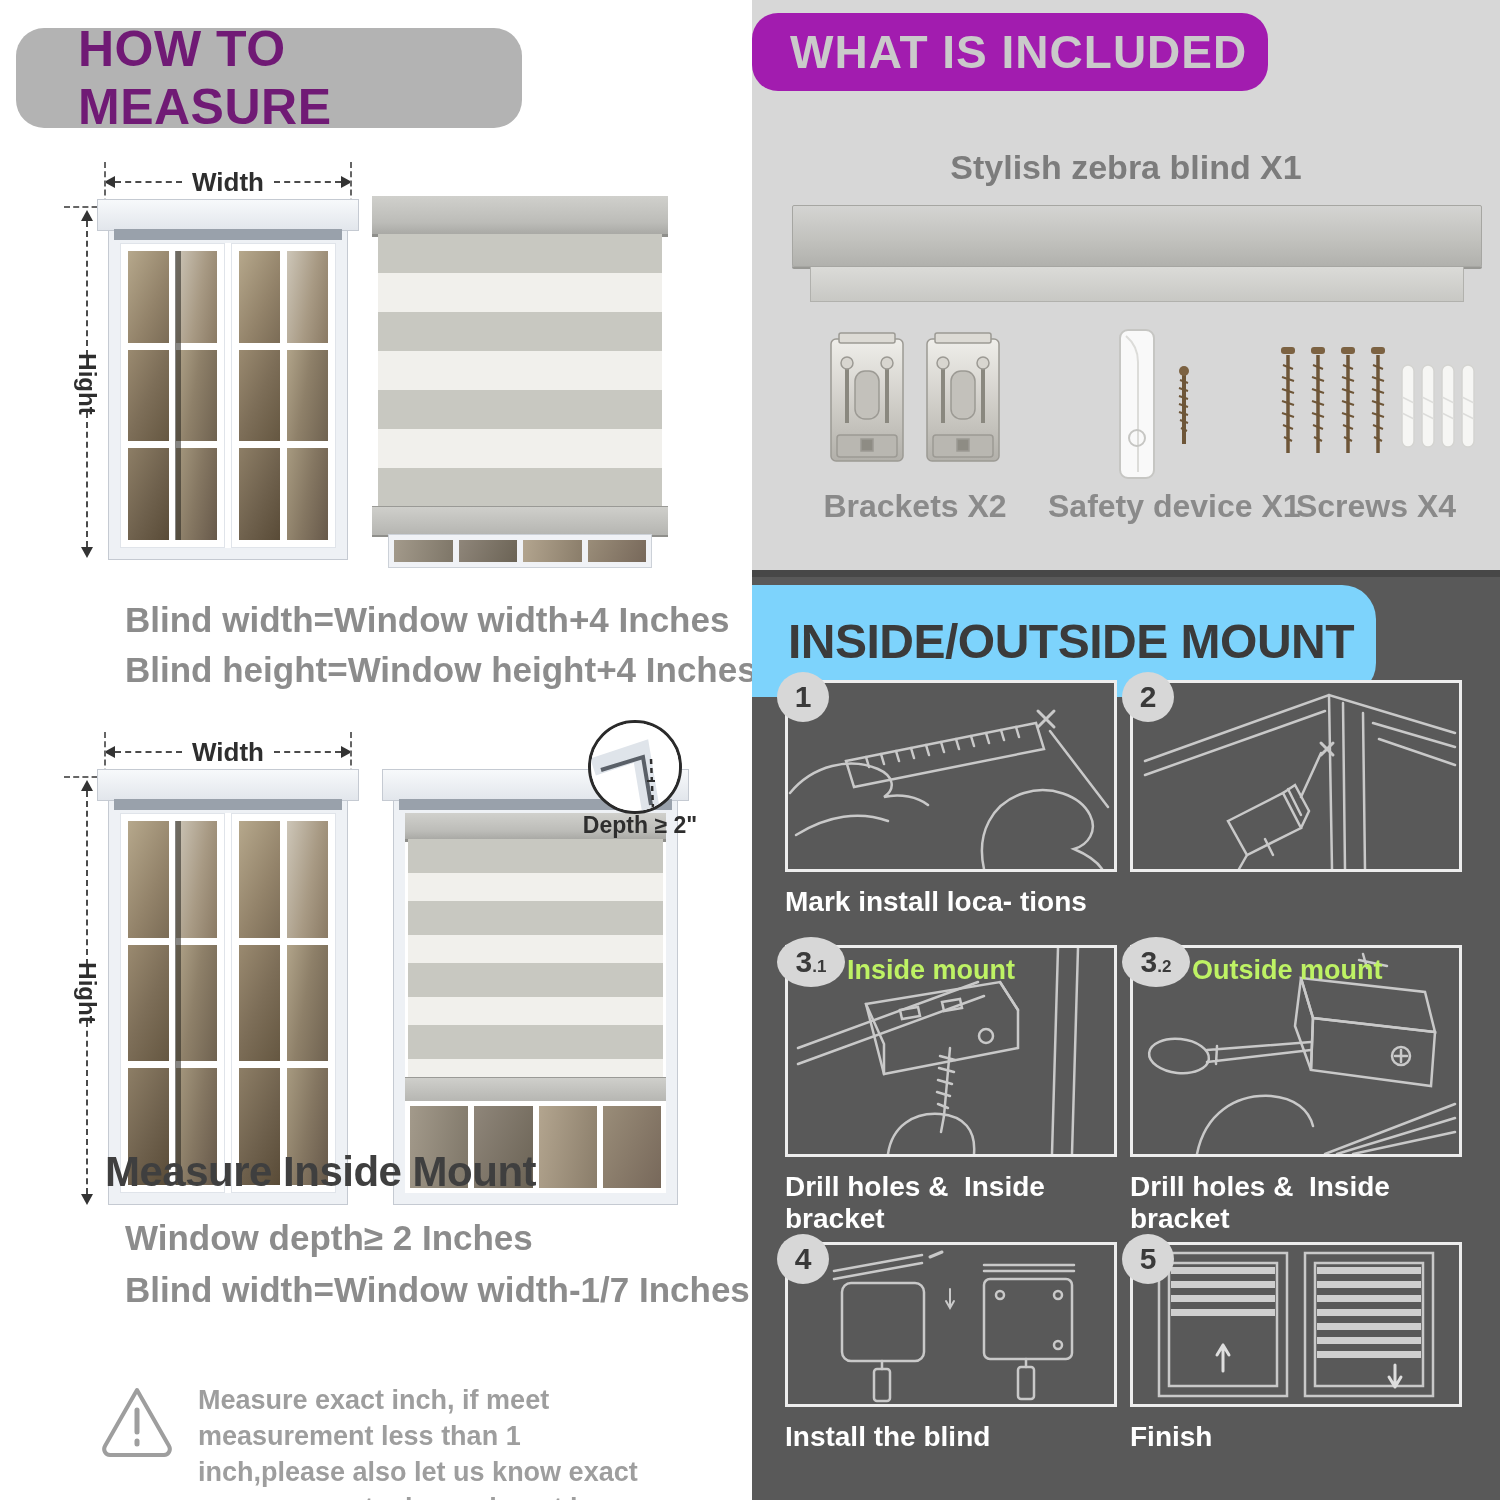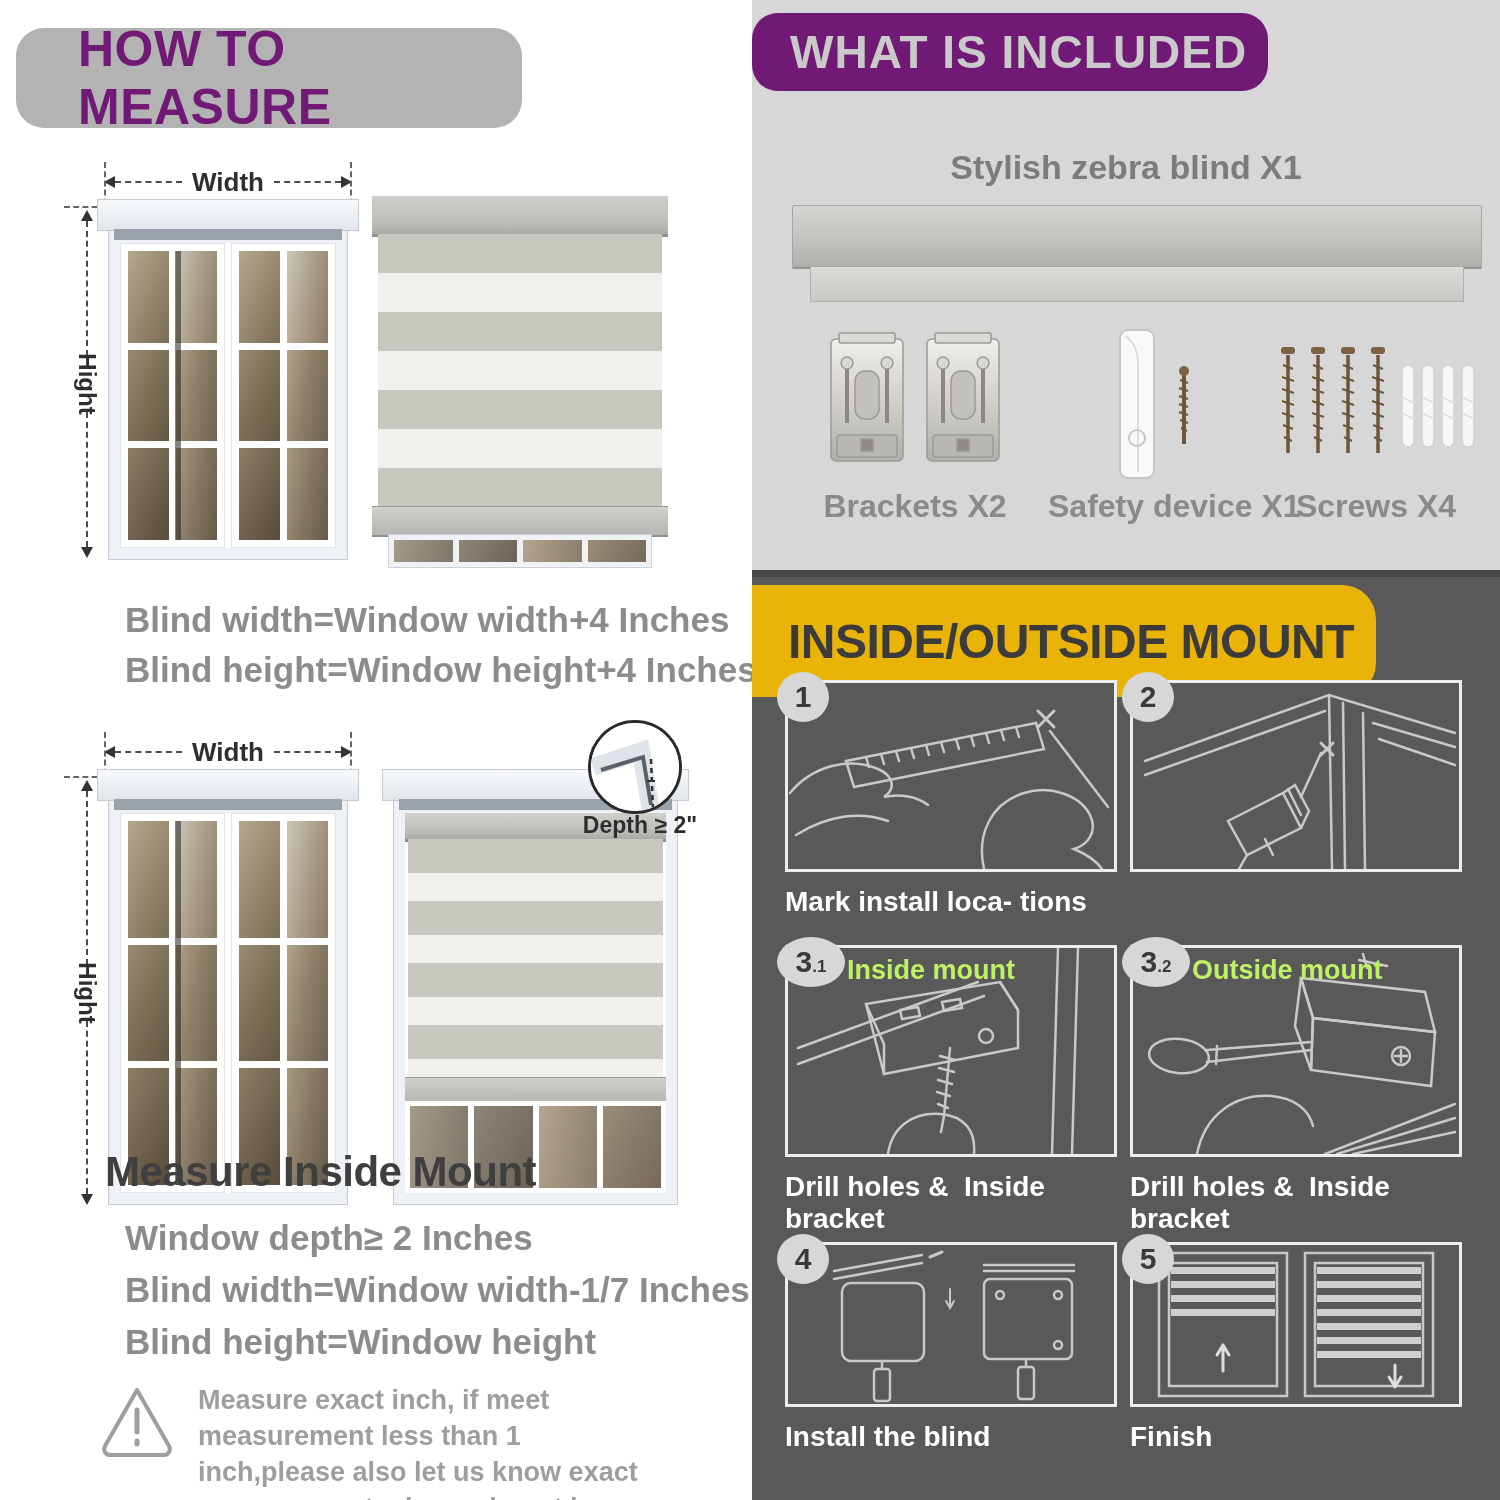--- a/index.html
+++ b/index.html
@@ -57,34 +57,34 @@
 
   .depth-circle{position:absolute;left:588px;top:720px;width:88px;height:88px;border:3px solid #2a2a2a;
                 border-radius:50%;background:#fff;overflow:hidden;}
   .depth-label{position:absolute;left:565px;top:812px;width:150px;text-align:center;font-size:23px;font-weight:bold;color:#2e2e2e;}
 
   .warning-row{position:absolute;left:100px;top:1382px;display:flex;gap:24px;}
   .warning-text{width:452px;font-size:27px;line-height:36px;font-weight:bold;color:#9e9e9e;}
 
   
   .panel-top{position:absolute;left:752px;top:0;width:748px;height:570px;background:#d7d7d7;}
-  .included-header{position:absolute;left:0;top:13px;width:516px;height:78px;background:#701a75;border-radius:26px;
+  .included-header{position:absolute;left:0;top:13px;width:516px;height:78px;background:#a21caf;border-radius:26px;
                    display:flex;align-items:center;padding-left:38px;box-sizing:border-box;}
   .included-header span{color:#cacaca;font-size:46px;font-weight:bold;letter-spacing:1px;}
   .blind-label{position:absolute;left:0;right:0;top:148px;text-align:center;font-size:34px;font-weight:bold;color:#7c7c7c;}
   .headrail-main{position:absolute;left:40px;top:205px;width:688px;height:60px;border:1px solid #a6a6a2;border-radius:2px;
                  background:linear-gradient(180deg,#d4d4d2,#c2c2be 55%,#b1b1ad);box-shadow:0 2px 0 #989894;}
   .headrail-under{position:absolute;left:58px;top:267px;width:652px;height:34px;border:1px solid #b1b1ad;border-top:none;
                   background:linear-gradient(180deg,#dbdbd8,#c8c8c4);}
   .item{position:absolute;top:330px;text-align:center;}
   .item .gfx{height:150px;display:flex;align-items:center;justify-content:center;}
   .item-label{margin-top:8px;font-size:32px;font-weight:bold;color:#8a8a8a;white-space:nowrap;}
 
   .panel-bottom{position:absolute;left:752px;top:570px;width:748px;height:930px;background:#595959;border-top:7px solid #474747;box-sizing:border-box;}
-  .mount-header{position:absolute;left:0;top:8px;width:624px;height:112px;background:#eab308;border-radius:0 34px 34px 0;
+  .mount-header{position:absolute;left:0;top:8px;width:624px;height:112px;background:#7dd3fc;border-radius:0 34px 34px 0;
                 display:flex;align-items:center;padding-left:36px;box-sizing:border-box;}
   .mount-header span{color:#3b3b3b;font-size:48px;font-weight:bold;letter-spacing:-.5px;}
 
   .step{position:absolute;width:332px;}
   .step-box{position:relative;height:192px;border:3px solid #ededed;background:#595959;overflow:hidden;box-sizing:border-box;}
   .row2 .step-box{height:212px;}
   .row3 .step-box{height:165px;}
   .step-box svg{position:absolute;inset:0;width:100%;height:100%;}
   .badge{position:absolute;top:-8px;left:-8px;width:52px;height:50px;background:#d7d7d7;border-radius:50%;
          display:flex;align-items:center;justify-content:center;color:#3a3a3a;font-weight:bold;font-size:30px;}
@@ -226,21 +226,20 @@
       <path d="M10,47 L52,34 L60,82" stroke="#5a6068" stroke-width="4" fill="none"></path>
       <path d="M60,36 L62,86" stroke="#2e2e2e" stroke-width="2.5" stroke-dasharray="5 4" fill="none"></path>
       <path d="M56,58 l8,0" stroke="#2e2e2e" stroke-width="2" fill="none"></path>
     </svg>
   </div>
   <div class="depth-label">Depth ≥ 2"</div>
 
   <div class="section-title" style="left:105px;top:1148px;">Measure Inside Mount</div>
   <div class="gray-line" style="left:105px;top:1218px;">Window depth≥ 2 Inches</div>
   <div class="gray-line" style="left:105px;top:1270px;">Blind width=Window width-1/7 Inches</div>
-  <div class="gray-line" style="left:105px;top:1322px;">Blind height=Window height</div>
 
   <div class="warning-row">
     <svg width="74" height="80" viewBox="0 0 74 80">
       <path d="M37,8 L69,64 a6,6 0 0 1 -5,9 H10 a6,6 0 0 1 -5,-9 Z" stroke="#9e9e9e" stroke-width="4" fill="none" stroke-linejoin="round"></path>
       <line x1="37" y1="28" x2="37" y2="50" stroke="#9e9e9e" stroke-width="5" stroke-linecap="round"></line>
       <line x1="37" y1="59" x2="37" y2="62" stroke="#9e9e9e" stroke-width="5" stroke-linecap="round"></line>
     </svg>
     <div class="warning-text">Measure exact inch, if meet measurement less than 1 inch,please also let us know exact measurement, please do not leave it</div>
   </div>
 

